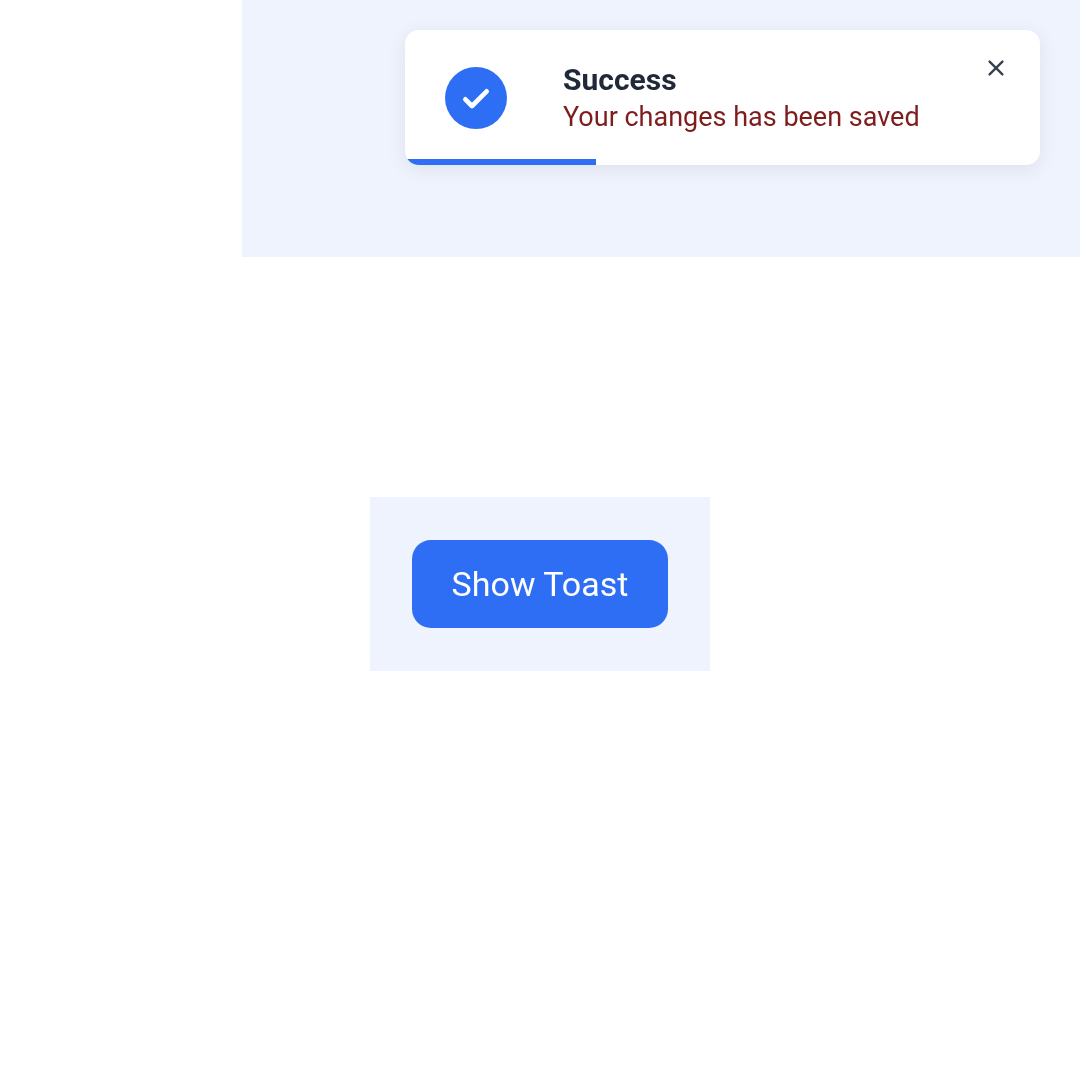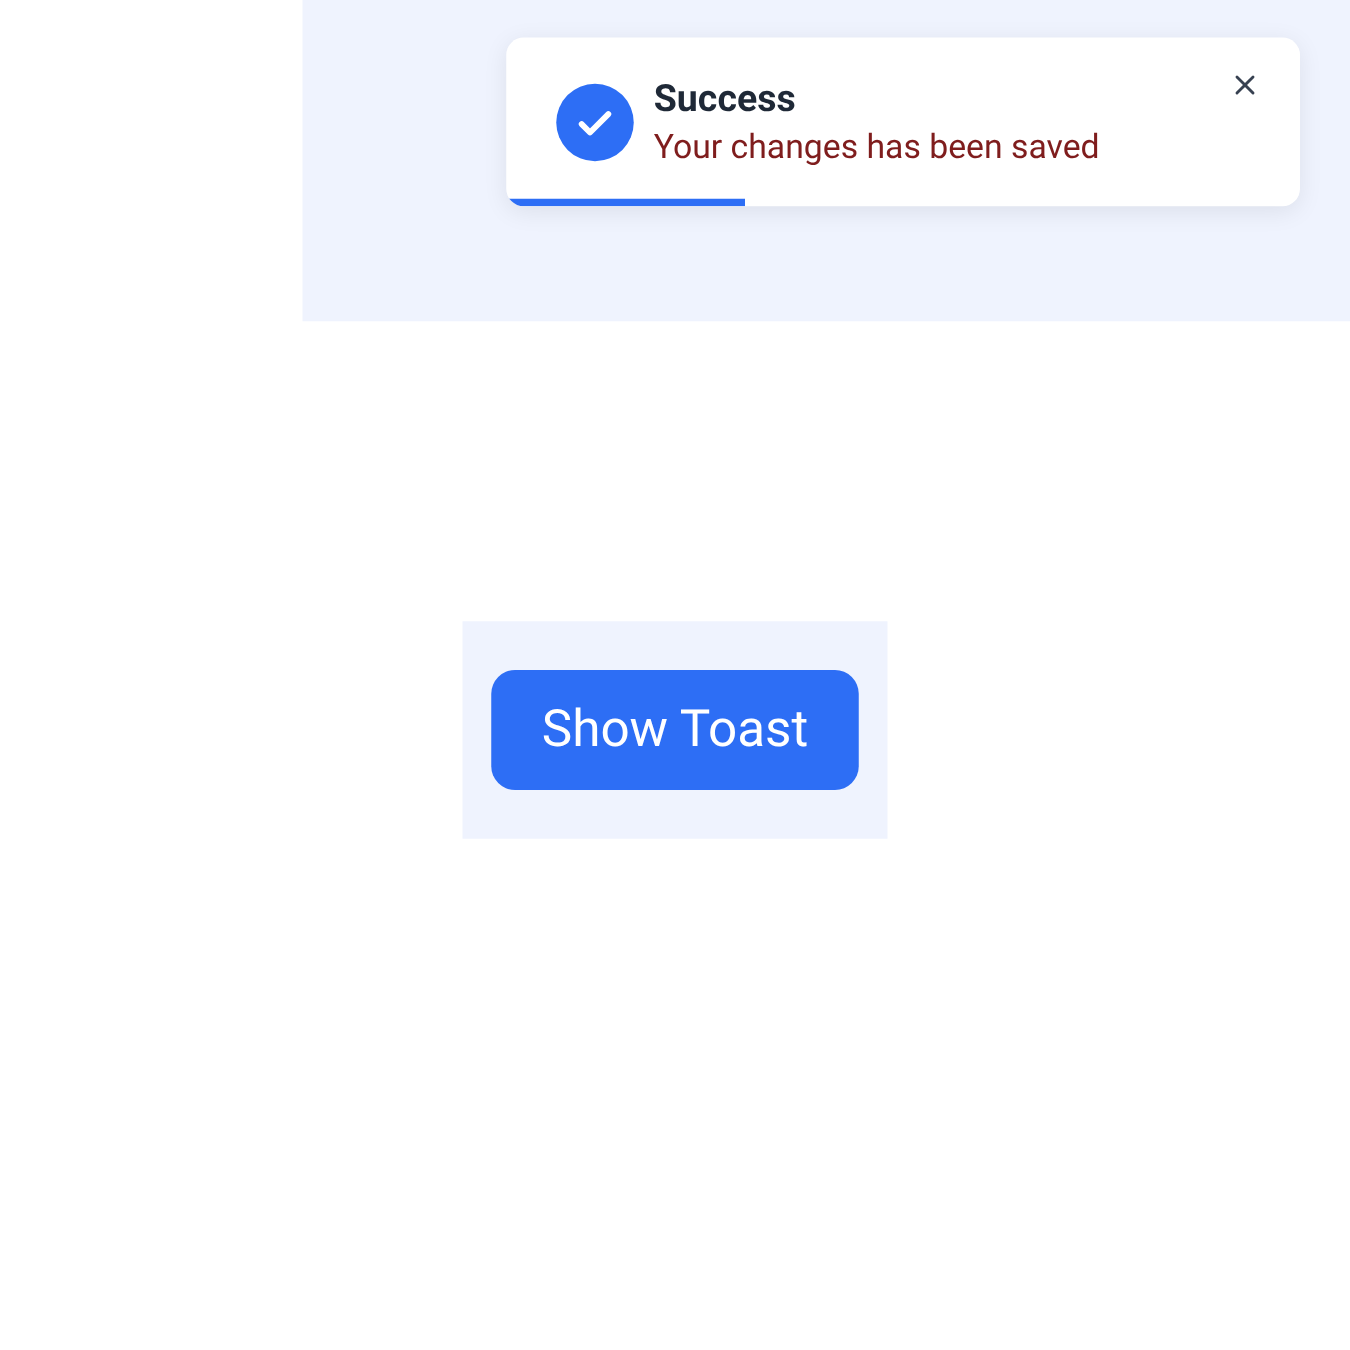--- a/index.html
+++ b/index.html
@@ -49,21 +49,21 @@
       justify-content: center;
       flex-shrink: 0;
     }
     
     .toast-icon svg {
       width: 32px;
       height: 32px;
     }
     
     .toast-content {
-      margin-left: 16px;
+      margin-left: 56px;
       flex: 1;
     }
     
     .toast-title {
       font-size: 30px;
       font-weight: 700;
       color: #1f2937;
       margin-bottom: 4px;
     }
     
@@ -113,21 +113,21 @@
       align-items: center;
       justify-content: center;
     }
     
     .show-toast-btn {
       background: #2d6ef5;
       color: #ffffff;
       border: none;
       border-radius: 19px;
       padding: 24px 40px;
-      font-size: 41px;
+      font-size: 34px;
       font-weight: 400;
       cursor: pointer;
       font-family: inherit;
     }
   </style>
 </head>
 <body>
 
 <div class="top-panel"></div>
 

